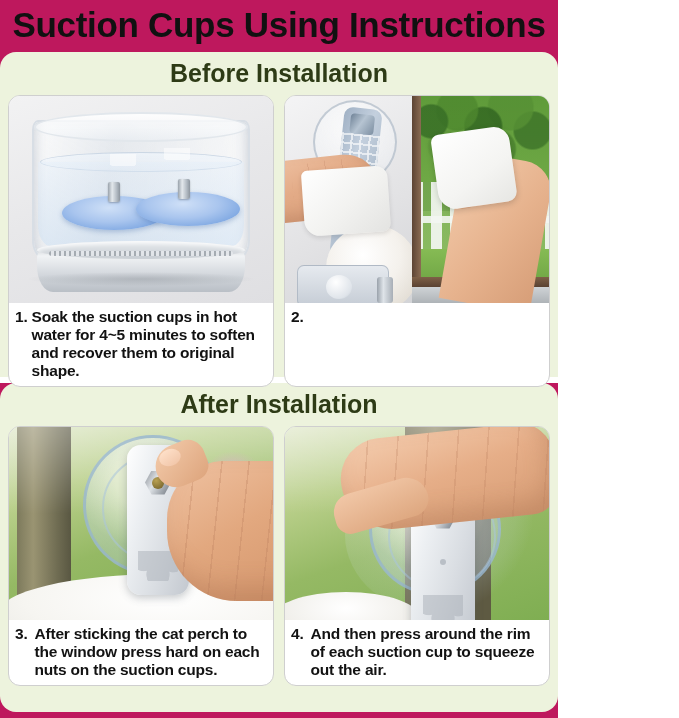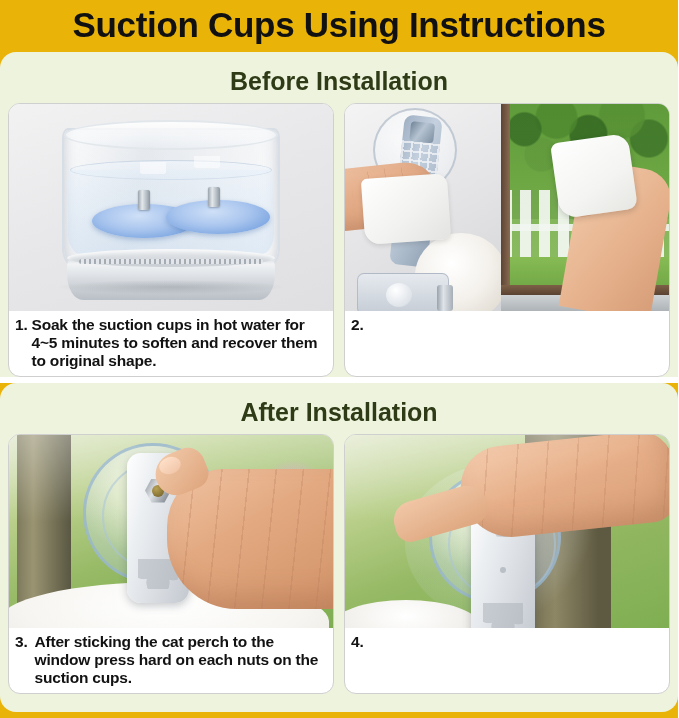--- a/index.html
+++ b/index.html
@@ -4,22 +4,22 @@
 <style>
   * { box-sizing: border-box; margin: 0; padding: 0; }
   html, body {
     width: 679px; height: 718px;
     background: #ffffff;
     font-family: "Liberation Sans", sans-serif;
     overflow: hidden;
   }
   #page {
     position: relative;
-    width: 678px; height: 718px;
-    background: #eab308;
+    width: 558px; height: 718px;
+    background: #be185d;
   }
 
   
   .title {
     height: 52px;
     display: flex;
     align-items: center;
     justify-content: center;
     font-size: 35px;
     font-weight: bold;
@@ -37,21 +37,21 @@
   }
   .section-before { border-radius: 16px 16px 0 0; height: 325px; }
   .gap { height: 6px; background: #ffffff; }
   .section-after { border-radius: 16px 16px 16px 16px; height: 329px; }
 
   .section-header {
     text-align: center;
     font-size: 25px;
     font-weight: bold;
     color: #2e3b16;
-    padding-top: 16px;
+    padding-top: 8px;
     padding-bottom: 7px;
     line-height: 1.1;
   }
 
   .cards {
     display: flex;
     gap: 10px;
   }
   .card {
     flex: 1 1 0;
@@ -538,19 +538,20 @@
             <div class="mount-dot"></div>
             <div class="mount-paw"></div>
           </div>
           <div class="hand4">
             <div class="fingers4"></div>
           </div>
           <div class="fingertip4"></div>
         </div>
         <div class="caption caption-wide">
           <span class="cap-num">4.</span>
+          <span class="cap-text">And then press around the rim of each suction cup to squeeze out the air.</span>
         </div>
       </div>
 
     </div>
   </div>
 
 </div>
 
 </body></html>

